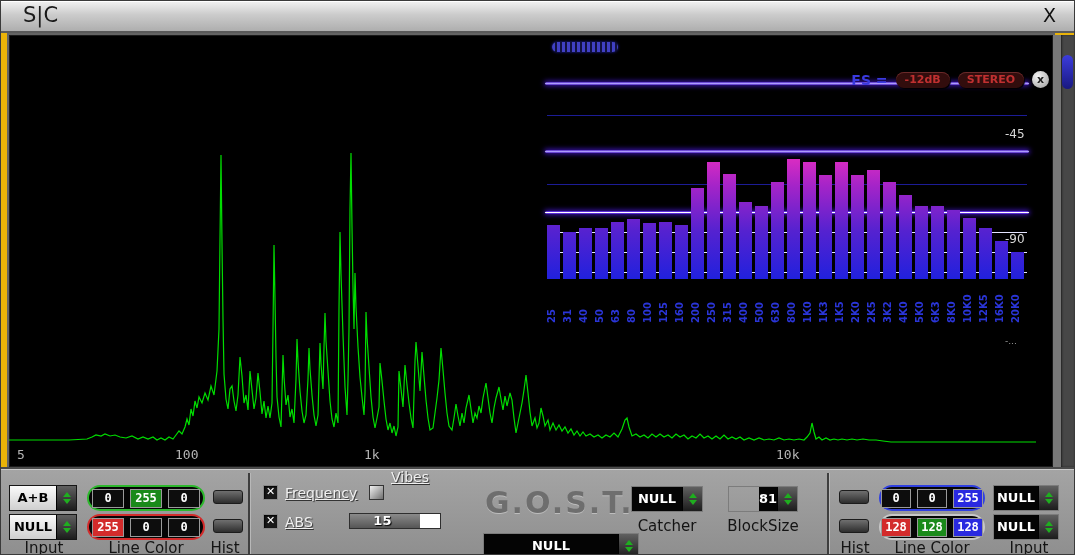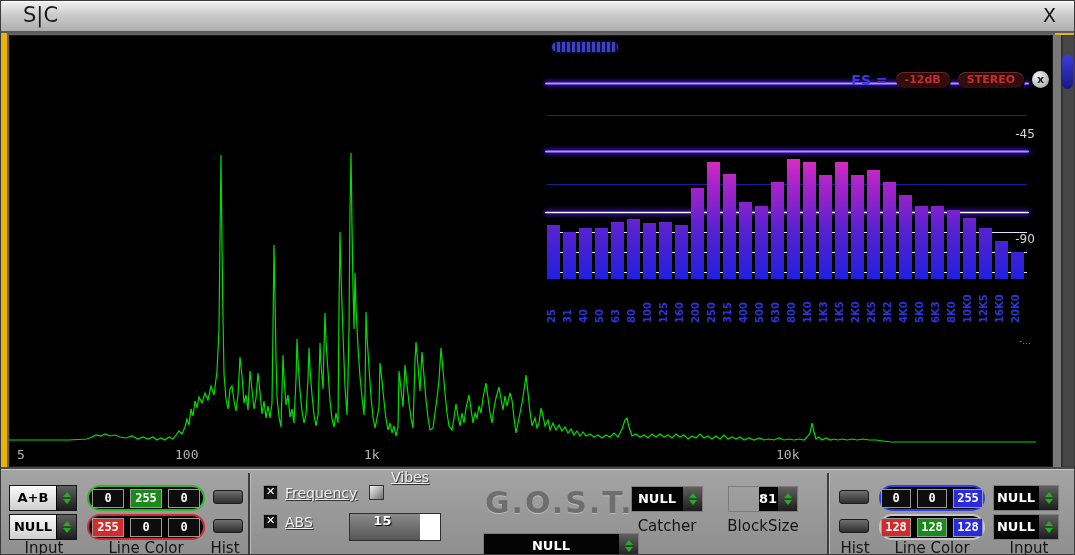--- a/index.html
+++ b/index.html
@@ -16,21 +16,21 @@
   .fs-row{position:absolute;top:24px;right:4px;display:flex;gap:8px;align-items:center;z-index:4;margin-top:12px;}
   .fs-label{color:#3a3ae0;font-weight:700;font-size:14px;}
   .fs-pill{background:#320d0d;color:#c03030;font-weight:700;font-size:11px;padding:1px 9px 2px;border-radius:9px;box-shadow:inset 0 1px 0 #6b2a2a, 1px 1px 1px #000;}
   .mini-close{width:17px;height:17px;border-radius:50%;background:radial-gradient(circle at 35% 30%,#f5f5f5,#9a9a9a);color:#222;font-weight:700;font-size:11px;line-height:17px;text-align:center;}
   .bline{position:absolute;left:536px;width:484px;height:3px;border-radius:2px;background:linear-gradient(#4a1dc0,#b0a0ff 48%,#4a1dc0);box-shadow:0 0 5px 1px #3c14b8;z-index:1;}
   .bline.core{background:linear-gradient(#5a2bd8 0,#5a2bd8 30%,#ffffff 50%,#5a2bd8 70%);}
   .tline{position:absolute;left:538px;width:480px;height:1px;background:#1c1c96;z-index:1;}
   .tick{position:absolute;left:538px;width:480px;height:1px;background:#e4e4ff;z-index:1;}
   .bar{position:absolute;width:13px;z-index:2;background-image:linear-gradient(to top,#2121dd,#5522d0 40%,#a524c8 78%,#d92cc2 100%);background-size:100% 120px;background-position:left bottom;background-repeat:no-repeat;}
   .freq-label{position:absolute;top:248px;width:16px;height:40px;writing-mode:vertical-rl;transform:rotate(180deg);font:700 10px "DejaVu Sans",sans-serif;color:#2a35d8;z-index:3;}
-  .db-label{position:absolute;right:8px;width:40px;text-align:center;font:12px "DejaVu Sans",sans-serif;color:#d8d8d8;z-index:3;}
+  .db-label{position:absolute;right:8px;width:40px;text-align:left;font:12px "DejaVu Sans",sans-serif;color:#d8d8d8;z-index:3;}
   .db-label.dim{font-size:9px;color:#999;}
   .ax-label{position:absolute;top:412px;font:13px "DejaVu Sans Mono",monospace;color:#b4b4b4;z-index:3;}
   
   .gutter{position:absolute;left:1052px;top:34px;width:23px;height:432px;background:#787878;}
   .groove{position:absolute;left:8px;top:0;width:13px;height:100%;background:#474747;box-shadow:inset 1px 0 2px #222;}
   .thumb{position:absolute;left:1px;top:20px;width:11px;height:34px;border-radius:6px;background:linear-gradient(#3c3cdd,#191980);}
   
   .controls{position:absolute;left:0;top:466px;width:1075px;height:89px;background:linear-gradient(#a4a4a4,#8e8e8e);border-top:2px solid #4a4a4a;box-shadow:inset 0 1px 0 #cacaca;}
   .vdiv{position:absolute;top:4px;height:85px;width:2px;background:#3e3e3e;box-shadow:1px 0 0 #b8b8b8;}
   .dd{position:absolute;display:flex;height:26px;border:1px solid #161616;box-sizing:border-box;}
@@ -41,21 +41,21 @@
   .dd-btn{width:19px;background:linear-gradient(#606060,#1c1c1c);display:flex;flex-direction:column;justify-content:center;align-items:center;gap:2px;border-left:1px solid #000;}
   .tu{width:0;height:0;border-left:4px solid transparent;border-right:4px solid transparent;border-bottom:5px solid #1fae1f;}
   .td{width:0;height:0;border-left:4px solid transparent;border-right:4px solid transparent;border-top:5px solid #1fae1f;}
   .lc-pill{position:absolute;height:26px;border:2px solid #888;border-radius:13px;background:#050505;display:flex;align-items:center;justify-content:center;gap:6px;box-sizing:border-box;}
   .lc-cell{width:30px;height:17px;border:1px solid #9a9a9a;color:#fff;font:700 12px "DejaVu Sans Mono",monospace;text-align:center;line-height:16px;background:#0d0d0d;}
   .hist-btn{position:absolute;width:30px;height:14px;border-radius:3px;background:linear-gradient(#6f6f6f,#2e2e2e);border:1px solid #1c1c1c;box-sizing:border-box;}
   .blk-label{position:absolute;font:15px "DejaVu Sans",sans-serif;color:#141414;text-align:center;}
   .cb{position:absolute;width:15px;height:15px;border:1px solid #333;box-sizing:border-box;background:linear-gradient(135deg,#f2f2f2,#6e6e6e);color:#fff;font:700 11px "DejaVu Sans",sans-serif;text-align:center;line-height:12px;}
   .cb.checked{background:#181818;border:1px solid #888;box-shadow:inset 1px 1px 2px #000;}
   .cb-label{position:absolute;font:14px "DejaVu Sans",sans-serif;color:#f0f0f0;text-shadow:1px 1px 1px #333;text-decoration:underline;}
-  .slider{position:absolute;width:92px;height:28px;border:1px solid #2e2e2e;background:#fff;box-sizing:border-box;}
+  .slider{position:absolute;width:92px;height:16px;border:1px solid #2e2e2e;background:#fff;box-sizing:border-box;}
   .slider .fill{position:absolute;left:0;top:0;height:100%;background:linear-gradient(#8a8a8a,#565656);}
   .slider .sval{position:absolute;left:0;top:0;width:72%;text-align:center;color:#fff;font:700 13px "DejaVu Sans",sans-serif;line-height:14px;text-shadow:1px 1px 1px #000;}
   .brand{position:absolute;left:484px;top:16px;font:700 30px "DejaVu Sans",sans-serif;letter-spacing:2px;color:#6e6e6e;text-shadow:0 1px 0 #bdbdbd;}
 </style>
 </head>
 <body>
 
 <div class="window">
 
   <div class="titlebar">

